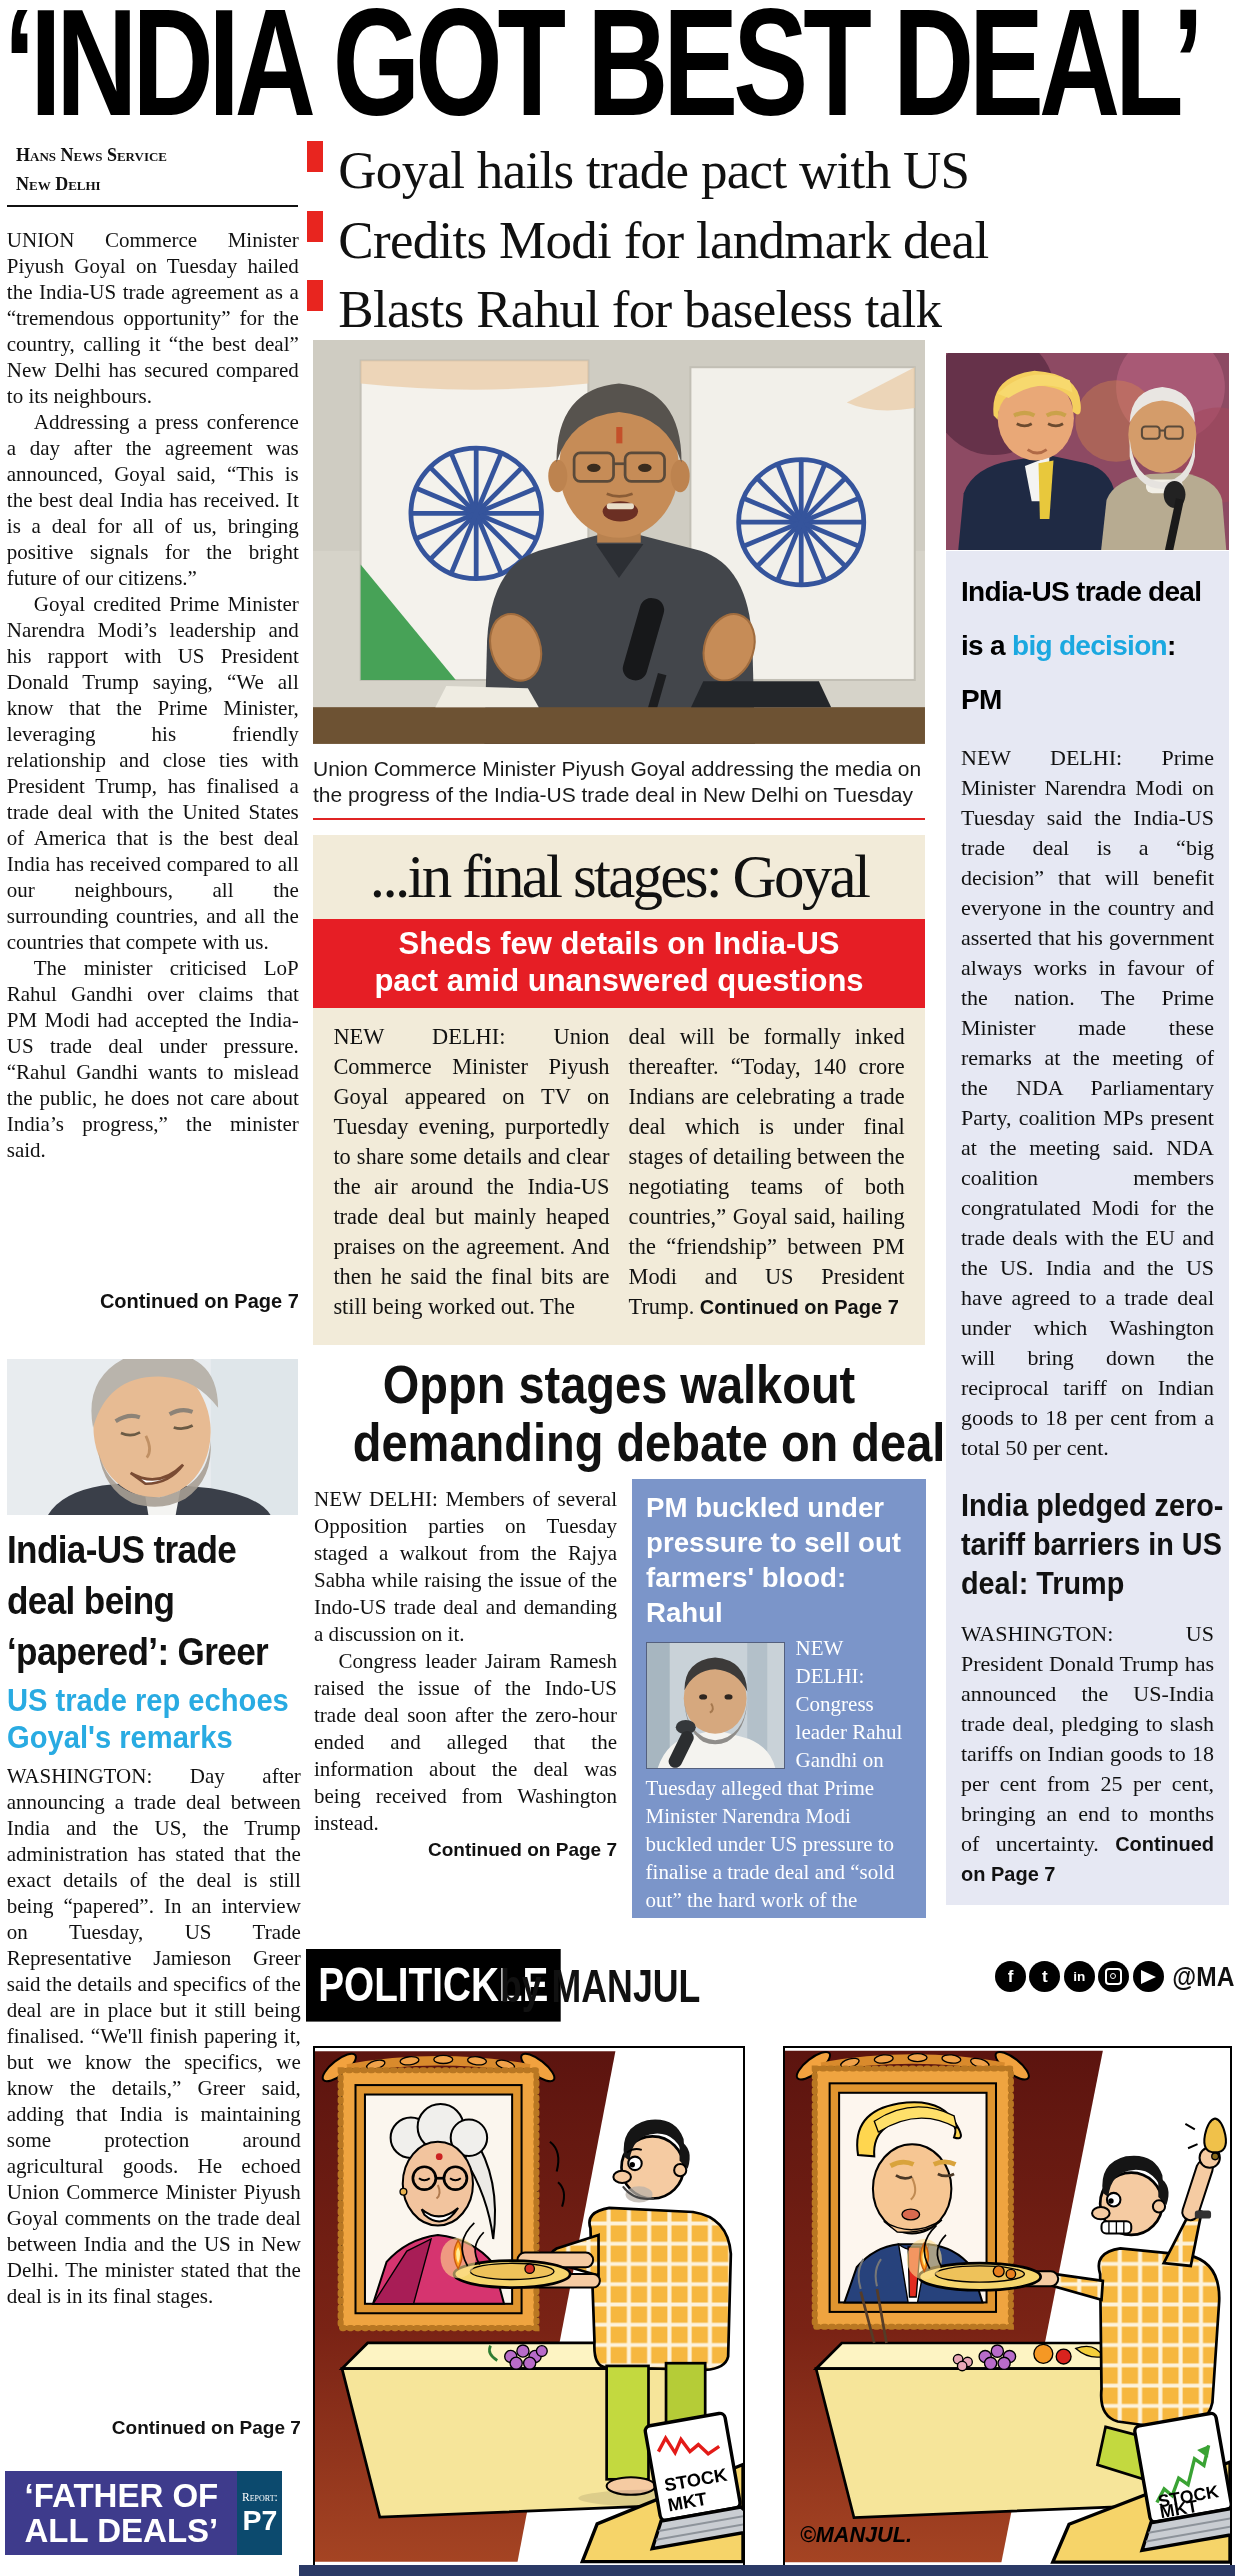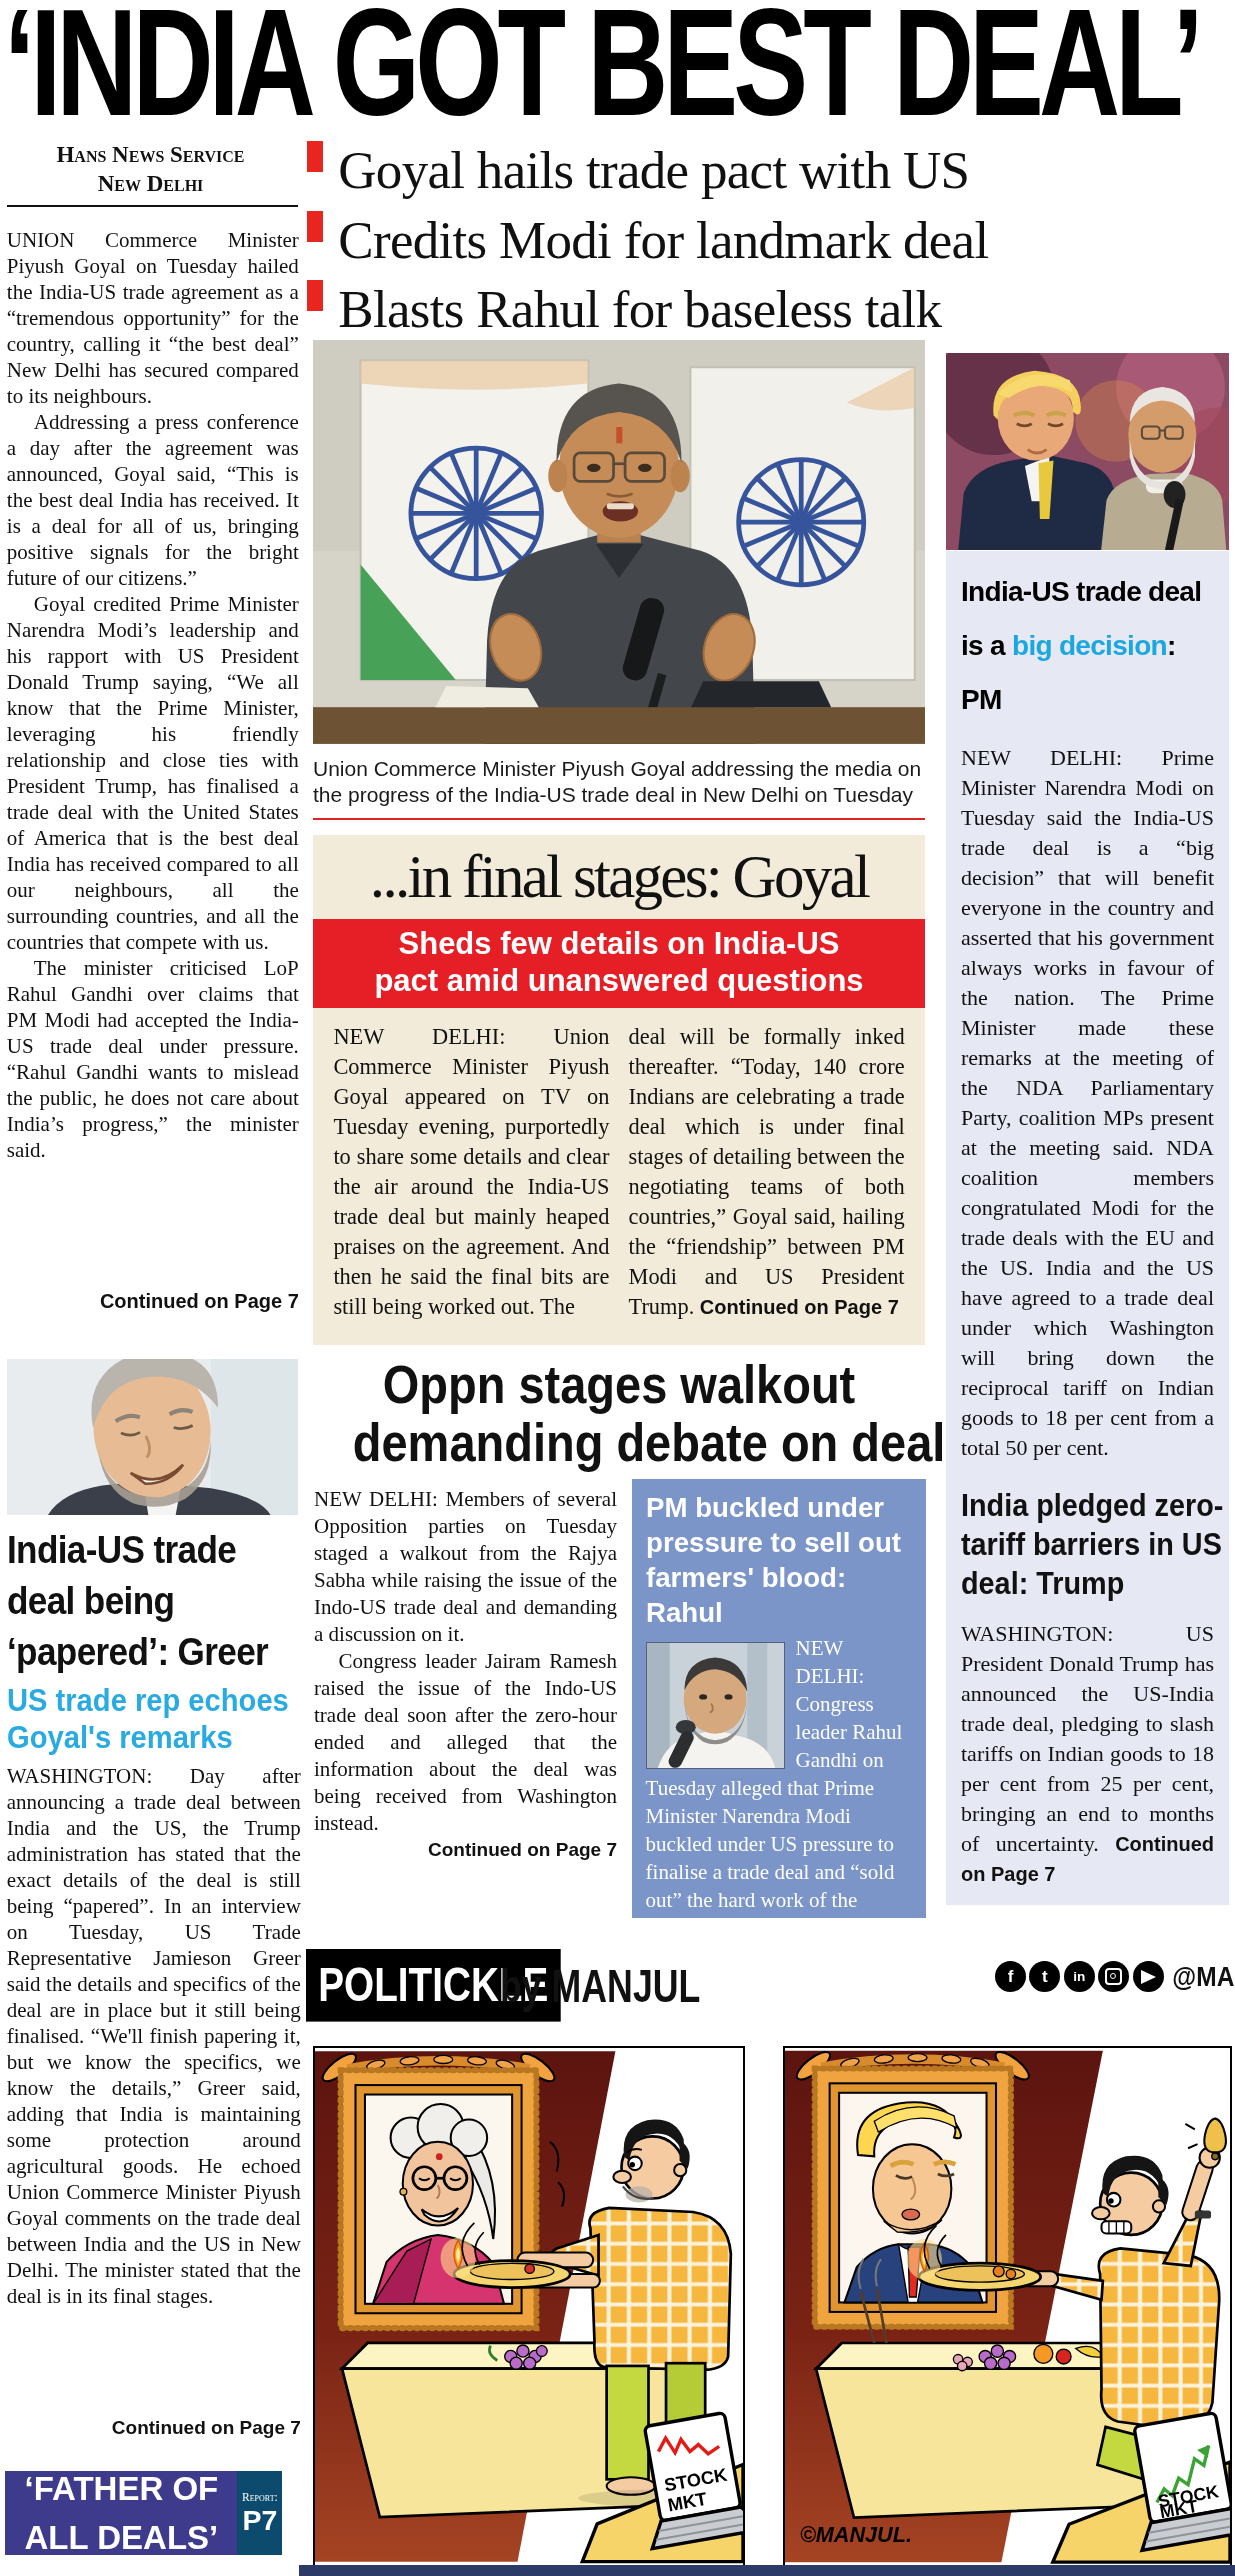--- a/index.html
+++ b/index.html
@@ -7,22 +7,22 @@
         font-family:"Liberation Serif",serif;color:#111;}
   .abs{position:absolute;}
   .sans{font-family:"Liberation Sans",sans-serif;}
   .jt{text-align:justify;}
   
   #masthead{left:4.1px;top:4.1px;width:1230px;height:129px;overflow:visible;}
   #masthead span{display:inline-block;white-space:nowrap;font-family:"Liberation Sans",sans-serif;
     font-weight:700;font-size:107px;letter-spacing:-4.8px;line-height:82px;
     transform:scale(1.05,1.42);transform-origin:0 0;color:#000;}
   
-  #byline{left:5px;top:141px;width:291px;text-align:center;font-variant:small-caps;
-    font-weight:600;font-size:23px;line-height:28.5px;color:#111;}
+  #byline{left:16px;top:141px;width:291px;font-variant:small-caps;
+    font-weight:600;font-size:18px;line-height:28.5px;color:#111;}
   #byline-rule{left:6.8px;top:205px;width:291px;border-top:2px solid #111;height:0;}
   
   #lead-body{left:6.8px;top:227px;width:292px;height:1058px;overflow:hidden;
     font-size:21px;line-height:26px;}
   #lead-body p{margin:0;text-indent:27px;}
   #lead-body p:first-child{text-indent:0;}
   #lead-cont{left:6.8px;top:1290px;width:292px;text-align:right;font-weight:700;font-size:20px;}
   
   #bullets{left:307px;top:130px;width:884px;}
   .bullet-row{display:flex;align-items:flex-start;margin-bottom:9.5px;height:60px;}
@@ -73,21 +73,21 @@
     transform:scaleX(0.9);transform-origin:0 0;white-space:nowrap;}
   #greer-sub{left:6.8px;top:1682px;width:319px;font-family:"Liberation Sans",sans-serif;
     font-weight:700;font-size:31px;line-height:37px;color:#29abe2;
     transform:scaleX(0.94);transform-origin:0 0;white-space:nowrap;}
   #greer-body{left:6.8px;top:1763px;width:294px;height:647px;overflow:hidden;
     font-size:21px;line-height:26px;}
   #greer-cont{left:6.8px;top:2417px;width:294px;text-align:right;font-weight:700;font-size:19px;}
   
   #father{left:5.4px;top:2471px;width:277px;height:84px;display:flex;}
   #father-main{flex:1;background:#3e3b8c;color:#fff;display:flex;flex-direction:column;
-    align-items:center;justify-content:space-between;font-family:"Liberation Sans",sans-serif;
+    align-items:center;justify-content:center;font-family:"Liberation Sans",sans-serif;
     font-weight:700;font-size:33px;line-height:35px;letter-spacing:0px;}
   #father-side{width:45px;background:#0c4a6e;color:#fff;display:flex;flex-direction:column;
     align-items:center;justify-content:center;}
   #father-side .rl{font-variant:small-caps;font-size:11.6px;line-height:13.6px;}
   #father-side .pg{font-family:"Liberation Sans",sans-serif;font-weight:700;font-size:28.5px;line-height:30px;}
   
   #ptk-bar{left:306px;top:1949px;width:930px;height:91px;}
   #ptk-title{position:absolute;left:0;top:0;background:#000;color:#fff;padding:9.5px 13.6px 11px 13.6px;
     font-family:"Liberation Sans",sans-serif;font-weight:700;font-size:43px;line-height:45px;
     transform:scale(0.9,1.1);transform-origin:0 0;white-space:nowrap;}

